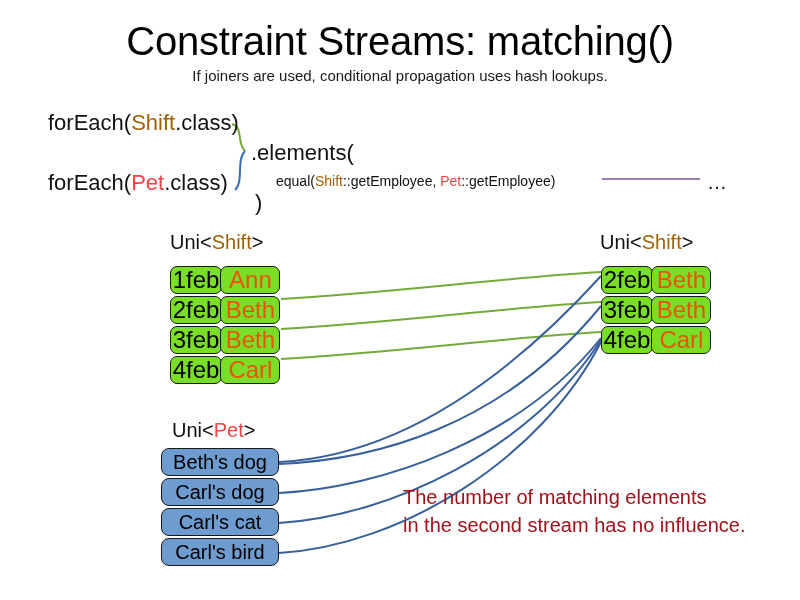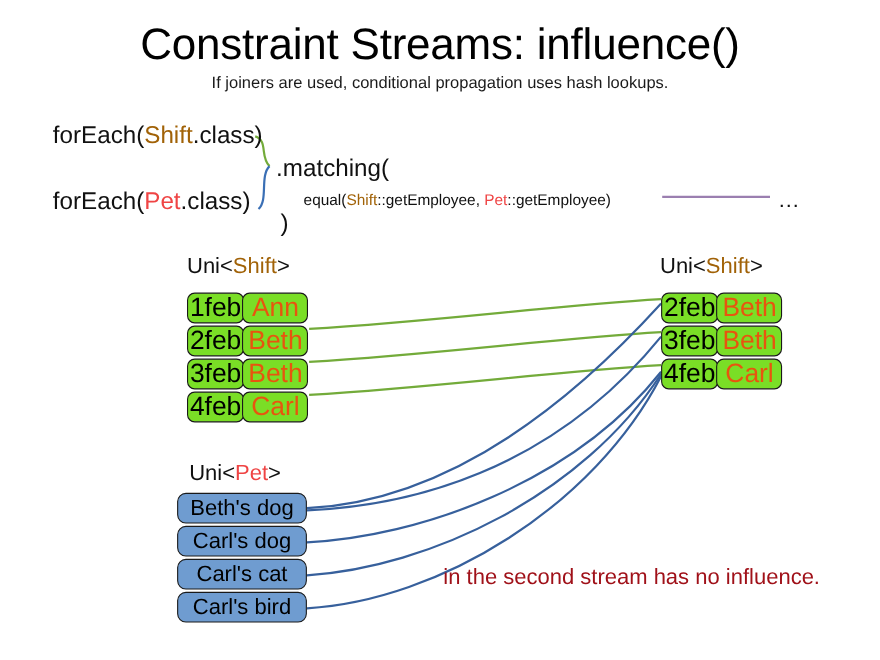--- a/index.html
+++ b/index.html
@@ -153,32 +153,32 @@
     <path d="M 281 329 C 400 322 500 308 601 302" fill="none" stroke="#73ab3a" stroke-width="2"></path>
     <path d="M 281 359 C 400 352 500 338 601 332" fill="none" stroke="#73ab3a" stroke-width="2"></path>
 
     <path d="M 279 462 C 360 458 470 420 601 276" fill="none" stroke="#37609c" stroke-width="2"></path>
     <path d="M 279 464 C 370 460 500 430 601 306" fill="none" stroke="#37609c" stroke-width="2"></path>
     <path d="M 279 493 C 380 488 520 440 601 338" fill="none" stroke="#37609c" stroke-width="2"></path>
     <path d="M 279 523 C 390 516 530 450 601 340" fill="none" stroke="#37609c" stroke-width="2"></path>
     <path d="M 279 553 C 400 546 540 460 601 342" fill="none" stroke="#37609c" stroke-width="2"></path>
   </svg>
 
-  <div class="title">Constraint Streams: influence()</div>
+  <div class="title">Constraint Streams: matching()</div>
   <div class="subtitle">If joiners are used, conditional propagation uses hash lookups.</div>
 
   <div class="code-line" style="left:48px; top:110px;">
     <span>forEach(</span><span class="shift-kw">Shift</span><span>.class)</span>
   </div>
 
   <div class="code-line" style="left:48px; top:170px;">
     <span>forEach(</span><span class="pet-kw">Pet</span><span>.class)</span>
   </div>
 
-  <div class="code-line" style="left:251px; top:140px;">.matching(</div>
+  <div class="code-line" style="left:251px; top:140px;">.elements(</div>
 
   <div class="code-small" style="left:276px; top:172px;">
     <span>equal(</span><span class="shift-kw">Shift</span><span>::getEmployee, </span><span class="pet-kw">Pet</span><span>::getEmployee)</span>
   </div>
 
   <div class="code-line" style="left:255px; top:190px;">)</div>
 
   <div class="ellipsis" style="left:707px; top:172px;">…</div>
 
   <div class="uni-label" style="left:170px; top:230px;">
@@ -221,15 +221,16 @@
 
   <div class="uni-label" style="left:172px; top:418px;">
     <span>Uni&lt;</span><span class="pet-kw">Pet</span><span>&gt;</span>
   </div>
 
   <div class="pet-row" style="left:161px; top:448px; width:118px;">Beth's dog</div>
   <div class="pet-row" style="left:161px; top:478px; width:118px;">Carl's dog</div>
   <div class="pet-row" style="left:161px; top:508px; width:118px;">Carl's cat</div>
   <div class="pet-row" style="left:161px; top:538px; width:118px;">Carl's bird</div>
 
+  <div class="note" style="left:403px; top:483px;">The number of matching elements</div>
   <div class="note" style="left:403px; top:511px;">in the second stream has no influence.</div>
 
 </div>
 
 </body></html>

